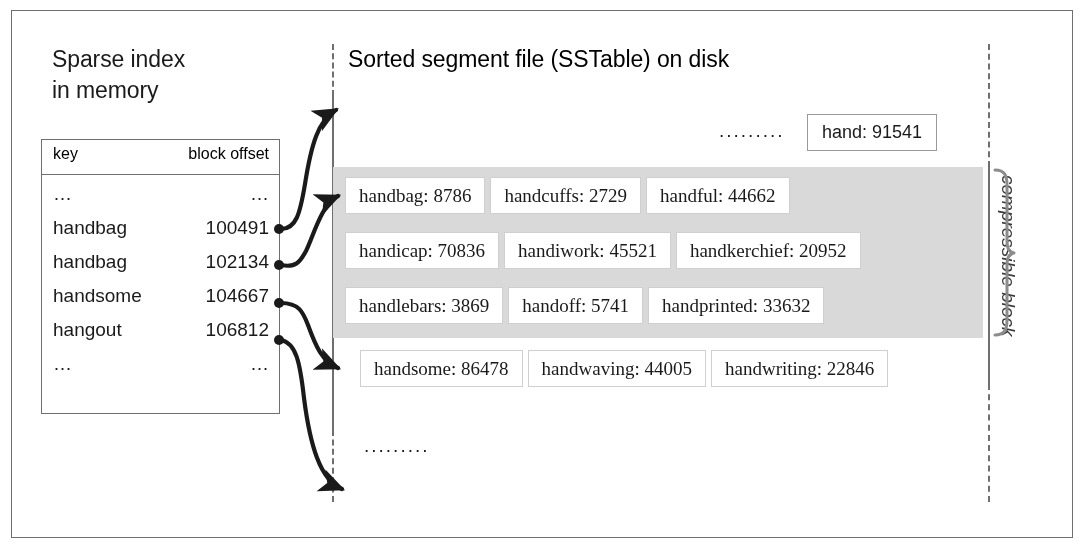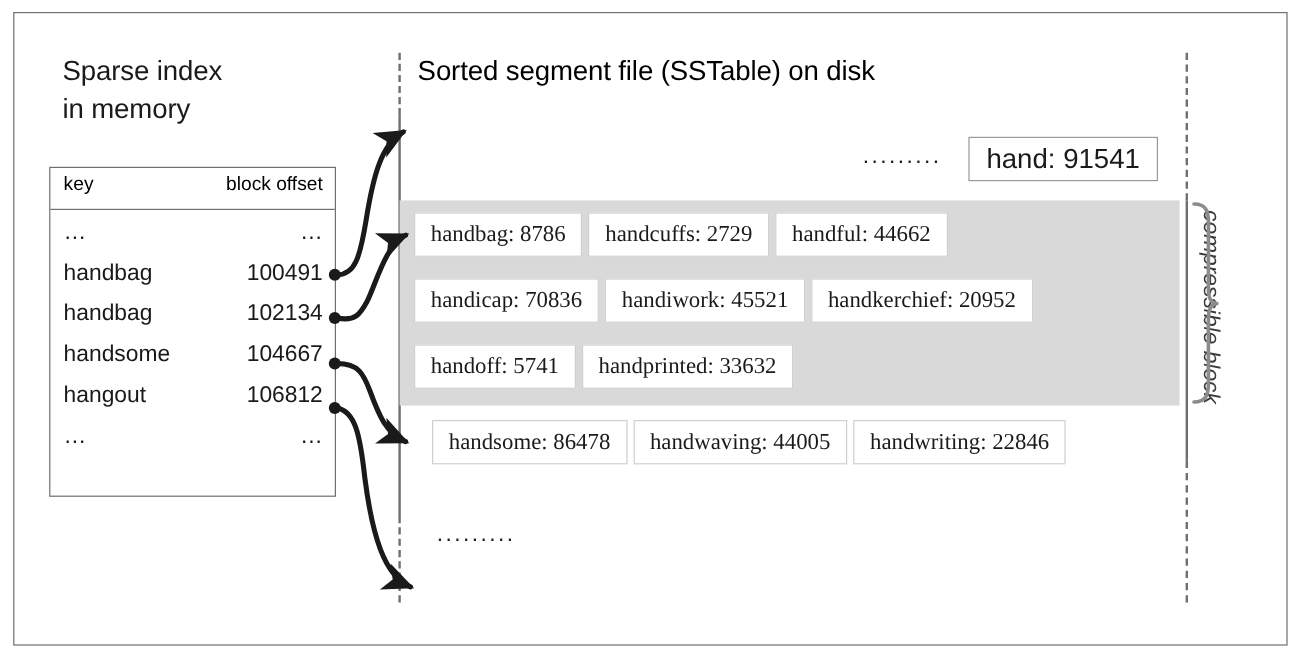--- a/index.html
+++ b/index.html
@@ -128,21 +128,21 @@
   .entry:last-child { margin-right: 0; }
   
   #hand-box {
     position: absolute;
     left: 807px;
     top: 114px;
     height: 37px;
     background: #ffffff;
     border: 1.5px solid #9a9a9a;
     box-sizing: border-box;
-    font-size: 23px;
+    font-size: 18px;
     color: #1a1a1a;
     display: flex;
     align-items: center;
     padding: 0 14px;
     white-space: nowrap;
   }
   
   .dots {
     position: absolute;
     font-size: 19px;
@@ -241,20 +241,21 @@
     <div class="entry">handful: 44662</div>
   </div>
 
   <div class="entry-row" style="left:345px; top:232px;">
     <div class="entry">handicap: 70836</div>
     <div class="entry">handiwork: 45521</div>
     <div class="entry">handkerchief: 20952</div>
   </div>
 
   <div class="entry-row" style="left:345px; top:287px;">
+    <div class="entry">handlebars: 3869</div>
     <div class="entry">handoff: 5741</div>
     <div class="entry">handprinted: 33632</div>
   </div>
 
   <div class="entry-row" style="left:345px; top:350px;margin-left:15px;">
     <div class="entry">handsome: 86478</div>
     <div class="entry">handwaving: 44005</div>
     <div class="entry">handwriting: 22846</div>
   </div>
 

